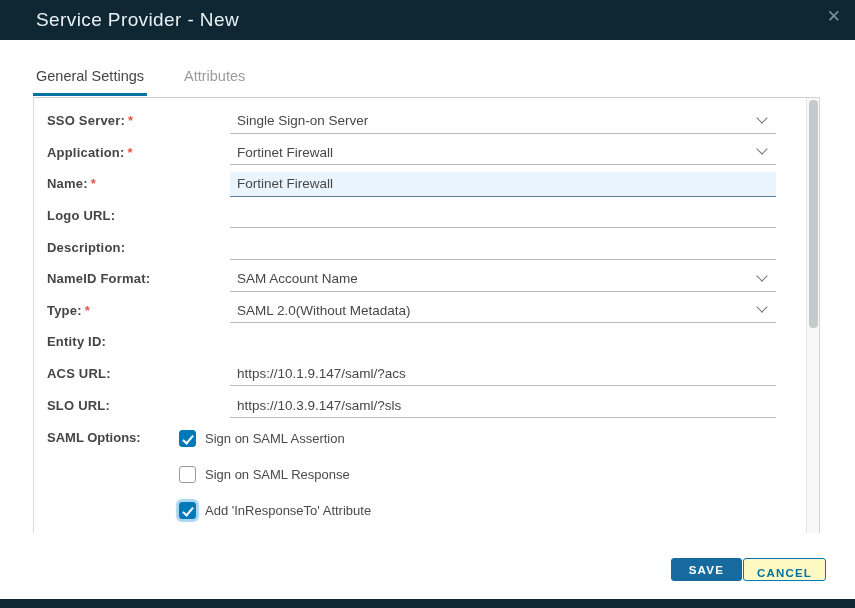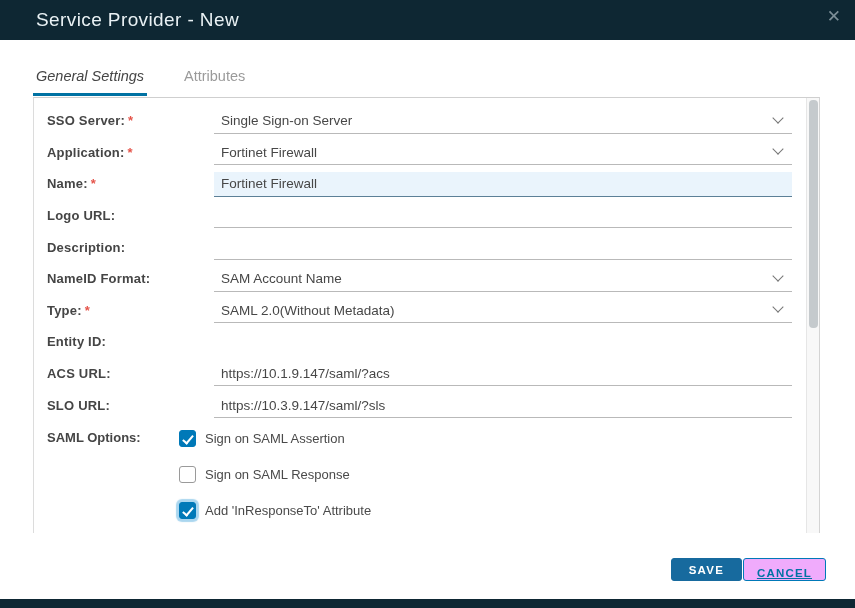--- a/index.html
+++ b/index.html
@@ -7,31 +7,31 @@
   .screen { position:relative; width:855px; height:608px; background:#fff; overflow:hidden; }
 
   
   .hdr { position:absolute; top:0; left:0; right:0; height:40px; display:flex; align-items:center; }
   .hdr-title { margin-left:36px; font-size:19px; font-weight:400; letter-spacing:0.4px; }
   .close-btn { position:absolute; right:14px; top:8px; background:none; border:none; font-size:17px; cursor:pointer; line-height:1; }
 
   
   .tabs { position:absolute; top:62px; left:33px; display:flex; align-items:flex-end; }
   .tab { font-size:14.5px; padding:6px 3px 9px; margin-right:34px; cursor:pointer; }
-  .tab.active { border-bottom:3px solid #eab308;font-style:italic; }
+  .tab.active { border-bottom:3px solid #eab308; }
   .tab.inactive { color:#9a9a9a; padding-bottom:12px; }
 
   
   .panel { position:absolute; top:97px; left:33px; width:787px; height:436px;
            border-top:1px solid #cfcfcf; border-left:1px solid #dcdcdc; border-right:1px solid #d4d4d4;
            background:#fff; padding:7px 13px 0 13px; }
   .row { display:flex; height:31.6px; align-items:stretch; padding-right:14px;gap:38px; }
   .lbl { width:129px; flex:none; display:flex; align-items:center; font-size:13px; font-weight:700; color:#454545; letter-spacing:0.2px; }
   .req { margin-left:3px; font-weight:700; }
-  .field { flex:1; margin:4px 0 3px; border-bottom:1px solid #b9b9b9; display:flex; align-items:center;
+  .field { flex:1; margin:4px 16px 3px; border-bottom:1px solid #b9b9b9; display:flex; align-items:center;
            padding-left:7px; font-size:13.5px; color:#474747; position:relative; }
   .field.hl { background:#eaf4fc; border-bottom-color:#5c8097; }
   .chev { position:absolute; right:10px; top:50%; margin-top:-7px; width:8px; height:8px;
           border-right:1.5px solid #767676; border-bottom:1.5px solid #767676; transform:rotate(45deg); }
 
   
   .opt-block { display:flex; padding-right:14px; }
   .opt-lbl { width:129px; flex:none; padding-top:9px; font-size:13px; font-weight:700; color:#454545; }
   .opt-list { flex:1; padding-left:3px; }
   .opt-row { height:36px; display:flex; align-items:center; }
@@ -44,21 +44,21 @@
 
   
   .sbar { position:absolute; top:0; right:0; bottom:0; width:13px; background:#f8f8f8; border-left:1px solid #e6e6e6; }
   .sthumb { position:absolute; top:2px; left:2px; width:9px; height:228px; background:#c5cacd; border-radius:4px; }
 
   
   .footer { position:absolute; top:558px; right:29px; display:flex; gap:1px; }
   .btn { height:23px; font-size:11.5px; font-weight:700; letter-spacing:1.2px; border-radius:3px;
          cursor:pointer; font-family:"Liberation Sans", sans-serif; }
   .btn-primary { min-width:71px; border:1px solid transparent; color:#fff; padding:0 12px; }
-  .btn-outline { background:#f0abfc; padding:8px 13px;text-decoration:underline; }
+  .btn-outline { background:#fef9c3; padding:8px 13px; }
 
   .bottom-bar { position:absolute; left:0; right:0; bottom:0; height:9px; }
 </style>
 </head>
 <body>
 
 <div class="screen">
 
   <div class="hdr" style="background: rgb(14, 39, 51);">
     <div class="hdr-title" style="color: rgb(233, 241, 244);">Service Provider - New</div>

